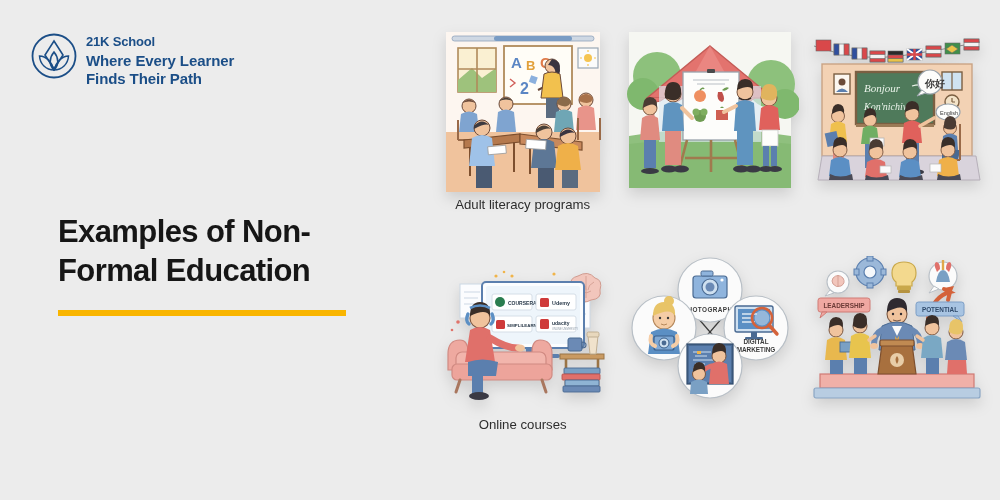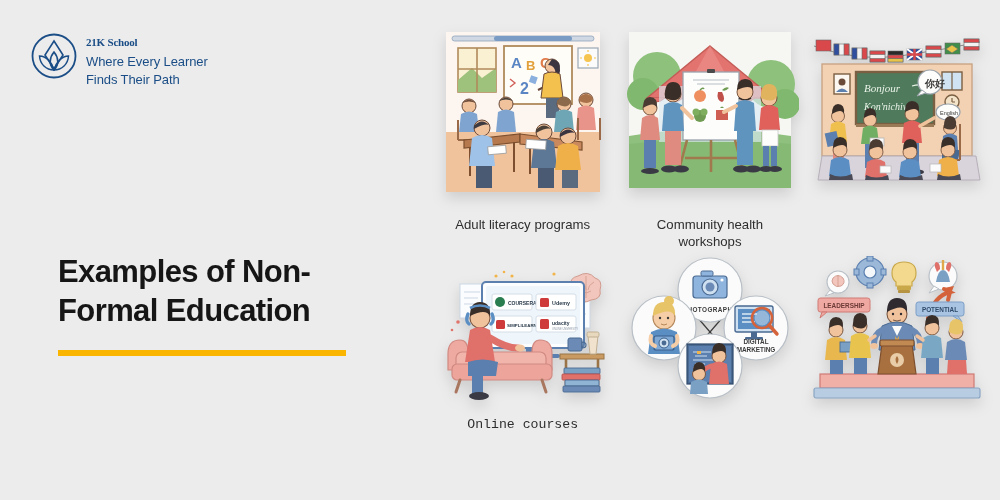--- a/index.html
+++ b/index.html
@@ -8,54 +8,54 @@
     background:#ececec;
     font-family:"Liberation Sans", sans-serif;
     position:relative;
     overflow:hidden;
   }
   
   #logo { position:absolute; left:30px; top:30px; width:200px; height:56px; }
   #logo .mark { position:absolute; left:0; top:2px; width:48px; height:48px; }
   #logo .brandwrap { position:absolute; left:56px; top:2px; }
   #logo .brand {
-    font-size:11px; font-weight:bold; color:#1b4e87; letter-spacing:-0.2px;
-    line-height:20px; white-space:nowrap;font-family:Liberation Serif, serif;
+    font-size:13px; font-weight:bold; color:#1b4e87; letter-spacing:-0.2px;
+    line-height:20px; white-space:nowrap;
   }
   #logo .gradbar {
     width:96px; height:3px; margin-top:1px;
     background:linear-gradient(to right,#e8547c 0%,#b44a9a 22%,#3f6fb5 50%,#36a9c9 70%,#f0c030 100%);
   }
   #logo .tag {
-    margin-top:16px; font-size:13px; font-weight:normal; color:#1b4e87;
+    margin-top:16px; font-size:15px; font-weight:bold; color:#1b4e87;
     line-height:11.5px; letter-spacing:-0.1px; white-space:nowrap;
   }
   
-  #headline { position:absolute; left:58px; top:212px; width:330px;margin-top:40px; }
+  #headline { position:absolute; left:58px; top:212px; width:330px; }
   #headline .title {
     font-size:31px; line-height:39px; font-weight:bold; color:#161616;
     letter-spacing:-0.6px;
   }
   #headline .rule { margin-top:20px; width:288px; height:6px; background:#f9b500; }
   
   #grid {
     position:absolute; left:432px; top:24px; width:556px; height:460px;
     display:grid; grid-template-columns:repeat(3,1fr); grid-template-rows:1fr 1fr;
     column-gap:6px; row-gap:4px;
   }
   .cell { display:flex; flex-direction:column; align-items:center; justify-content:flex-start; }
   .art { width:178px; height:172px; position:relative; }
   .art svg { display:block; width:100%; height:100%;
     filter:drop-shadow(0 6px 7px rgba(0,0,0,0.13)); }
   .caption {
-    margin-top:20px; text-align:center; font-size:13.2px; line-height:17px;
+    margin-top:0; text-align:center; font-size:13.2px; line-height:17px;
     color:#2e2e2e; width:170px;
   }
   .r2 .art { height:150px; }
-  .r2 .caption { margin-top:10px;font-family:Liberation Mono, monospace; }
+  .r2 .caption { margin-top:10px; }
 </style>
 </head>
 <body>
 
 <div id="logo">
   <span class="mark">
     <svg viewBox="0 0 48 48">
       <circle cx="24" cy="24" r="21.5" fill="none" stroke="#1b4e87" stroke-width="1.8"></circle>
       <path d="M24 9 L33 23 L24 37 L15 23 Z" fill="none" stroke="#1b4e87" stroke-width="1.6"></path>
       <path d="M24 20 C19 26 19 33 24 38 C29 33 29 26 24 20 Z" fill="none" stroke="#1b4e87" stroke-width="1.6"></path>
@@ -256,21 +256,20 @@
           <path d="M140 72 q0 -12 8 -12 q9 0 8 12 q-3 8 -16 2z" fill="#e0b45e"></path>
           <path d="M140 84 q8 -6 17 0 l2 22 h-21z" fill="#e0615c"></path>
           <rect x="141" y="106" width="16" height="16" fill="#fdfdfb" stroke="#c9c9c9" stroke-width="0.8"></rect>
           <rect x="142" y="122" width="6" height="20" fill="#5b7fae"></rect>
           <rect x="150" y="122" width="6" height="20" fill="#5b7fae"></rect>
           <ellipse cx="145" cy="145" rx="7" ry="3" fill="#3a3a44"></ellipse>
           <ellipse cx="154" cy="145" rx="7" ry="3" fill="#3a3a44"></ellipse>
         </g>
       </svg>
     </div>
-    <div class="caption">Community health workshops</div>
   </div>
 
   <div class="cell">
     <div class="art">
       <svg viewBox="0 0 178 172">
 
         <path d="M6 22 q44 16 86 10 q42 -6 80 -14" stroke="#8a8a8a" stroke-width="1" fill="none"></path>
         <g stroke="#6a6a6a" stroke-width="0.6">
           <rect x="8" y="16" width="15" height="11" fill="#d9484a"></rect>
           <rect x="26" y="20" width="15" height="11" fill="#f2f2f2"></rect>

